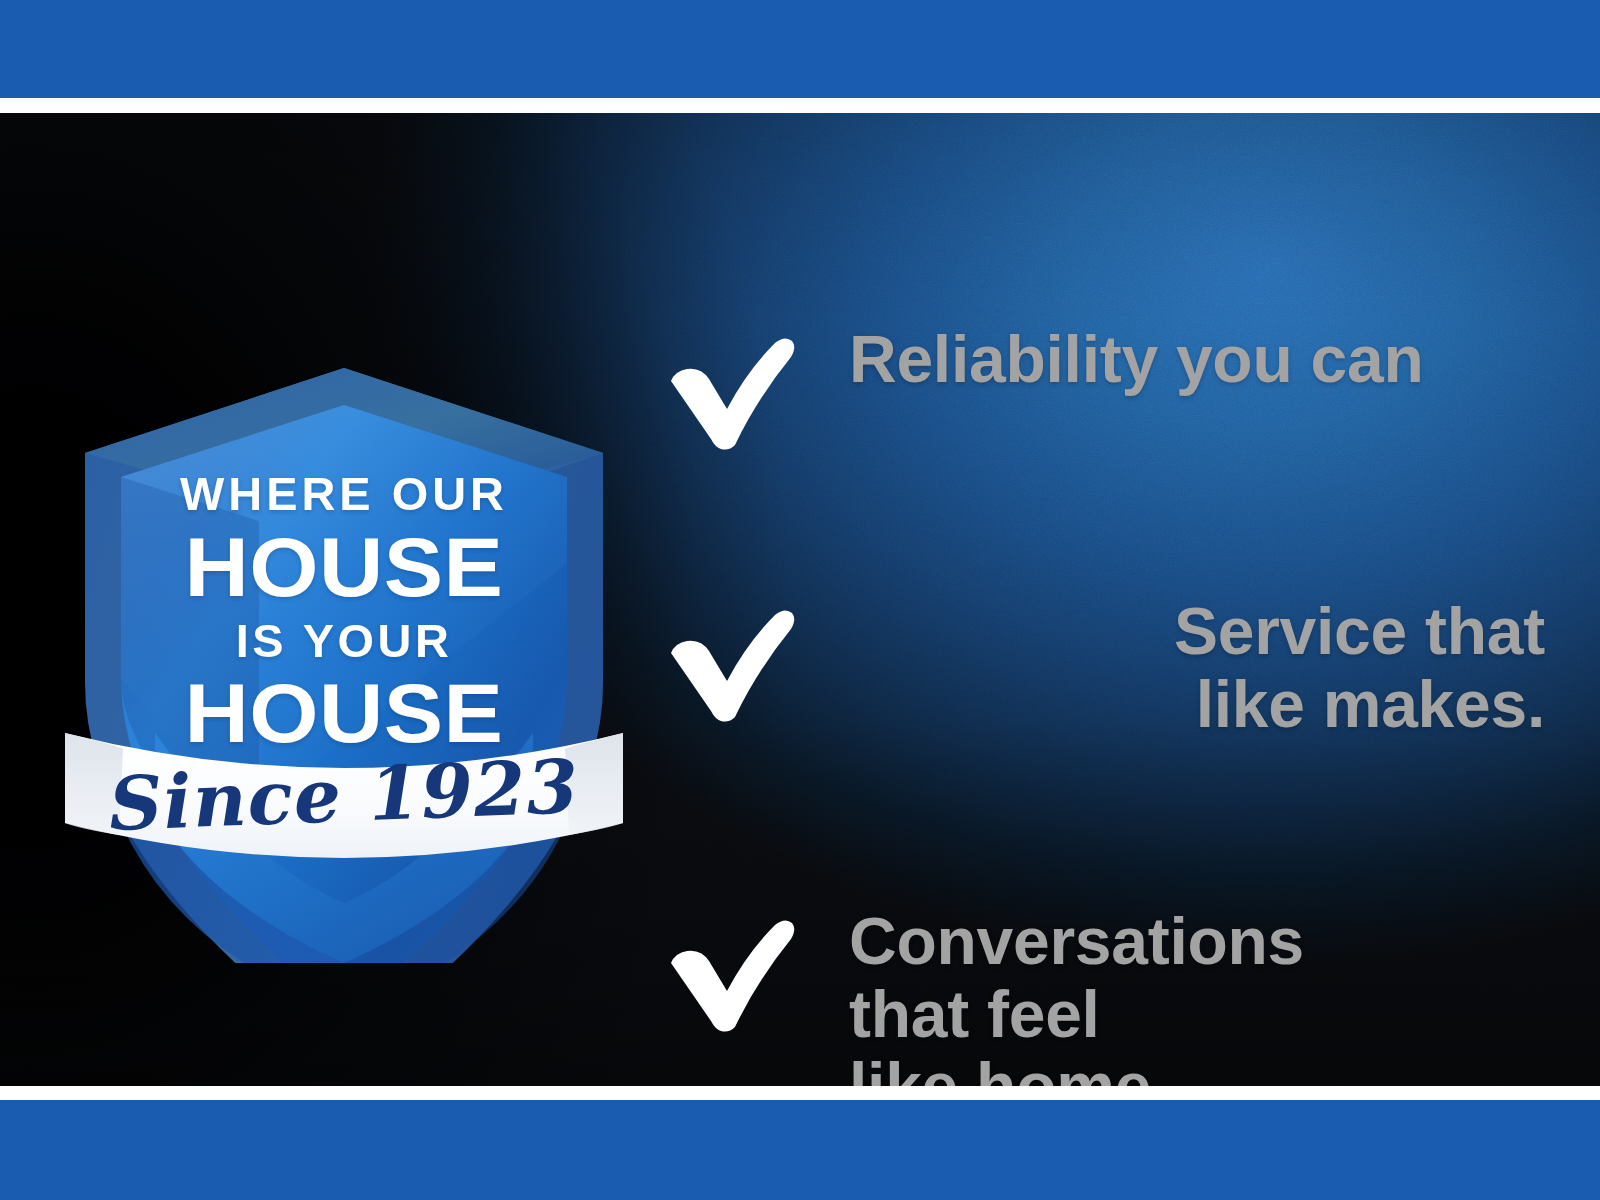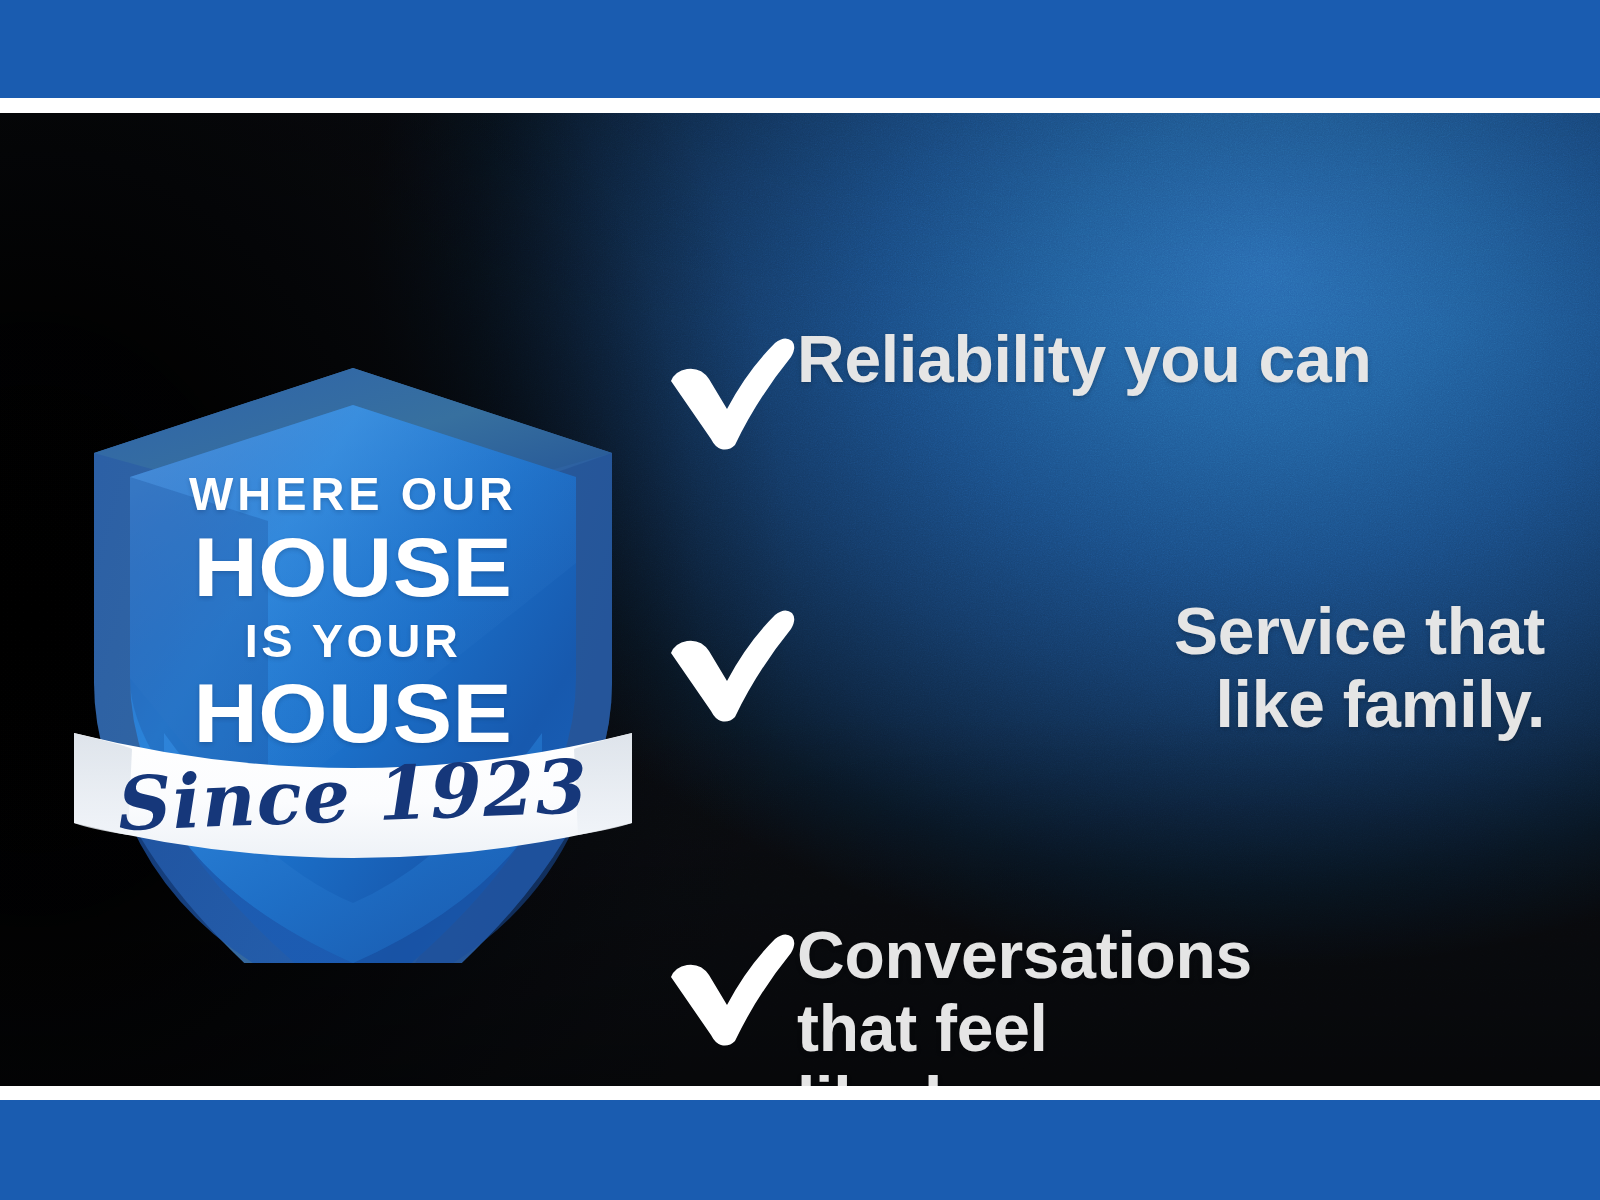--- a/index.html
+++ b/index.html
@@ -74,21 +74,21 @@
   #stage-noise {
     position: absolute;
     inset: 0;
     opacity: .30;
     mix-blend-mode: overlay;
   }
 
   
   #shield-wrap {
     position: absolute;
-    left: 68px;
+    left: 59px;
     top: 150px;
     width: 570px;
     height: 700px;
   }
   #shield-svg { display: block; width: 570px; height: 700px; }
 
   
   .shield-text {
     position: absolute;
     left: 0;
@@ -134,33 +134,34 @@
   }
   .bullet {
     position: absolute;
     left: 0;
     width: 880px;
     display: flex;
     align-items: flex-start;
   }
   #bullet-0 { top: 0px; }
   #bullet-1 { top: 272px; text-align: right; }
-  #bullet-2 { top: 596px; }
+  #bullet-2 { top: 582px; }
 
   .bullet-check {
     flex: 0 0 auto;
     width: 132px;
     height: 120px;
     margin-top: 8px;
   }
   .bullet-check svg { display: block; width: 132px; height: 120px; }
 
   .bullet-text {
     flex: 1 1 auto;
-    color: #e5e5e5;
+    margin-left: 52px;
+    color: #a3a3a3;
     font-family: "Liberation Sans", sans-serif;
     font-weight: 700;
     font-size: 66px;
     line-height: 1.10;
     letter-spacing: -0.004em;
     text-shadow: 0 2px 5px rgba(0,0,0,0.22);
   }
   .bullet-text .ln { display: block; }
 </style>
 </head>
@@ -290,21 +291,21 @@
       <div class="bullet" id="bullet-1">
         <div class="bullet-check">
           <svg viewBox="0 0 132 120">
             <path d="M 6 50 Q 10 40 22 38 Q 36 36 44 48 L 62 78 Q 82 40 110 12
                      Q 120 4 127 10 Q 132 16 126 26
                      Q 92 68 70 114 Q 64 120 56 118 Q 50 116 46 108 Z" fill="#ffffff"></path>
           </svg>
         </div>
         <div class="bullet-text">
           <span class="ln">Service that</span>
-          <span class="ln">like family.</span>
+          <span class="ln">like makes.</span>
         </div>
       </div>
 
       <div class="bullet" id="bullet-2">
         <div class="bullet-check">
           <svg viewBox="0 0 132 120">
             <path d="M 6 50 Q 10 40 22 38 Q 36 36 44 48 L 62 78 Q 82 40 110 12
                      Q 120 4 127 10 Q 132 16 126 26
                      Q 92 68 70 114 Q 64 120 56 118 Q 50 116 46 108 Z" fill="#ffffff"></path>
           </svg>

